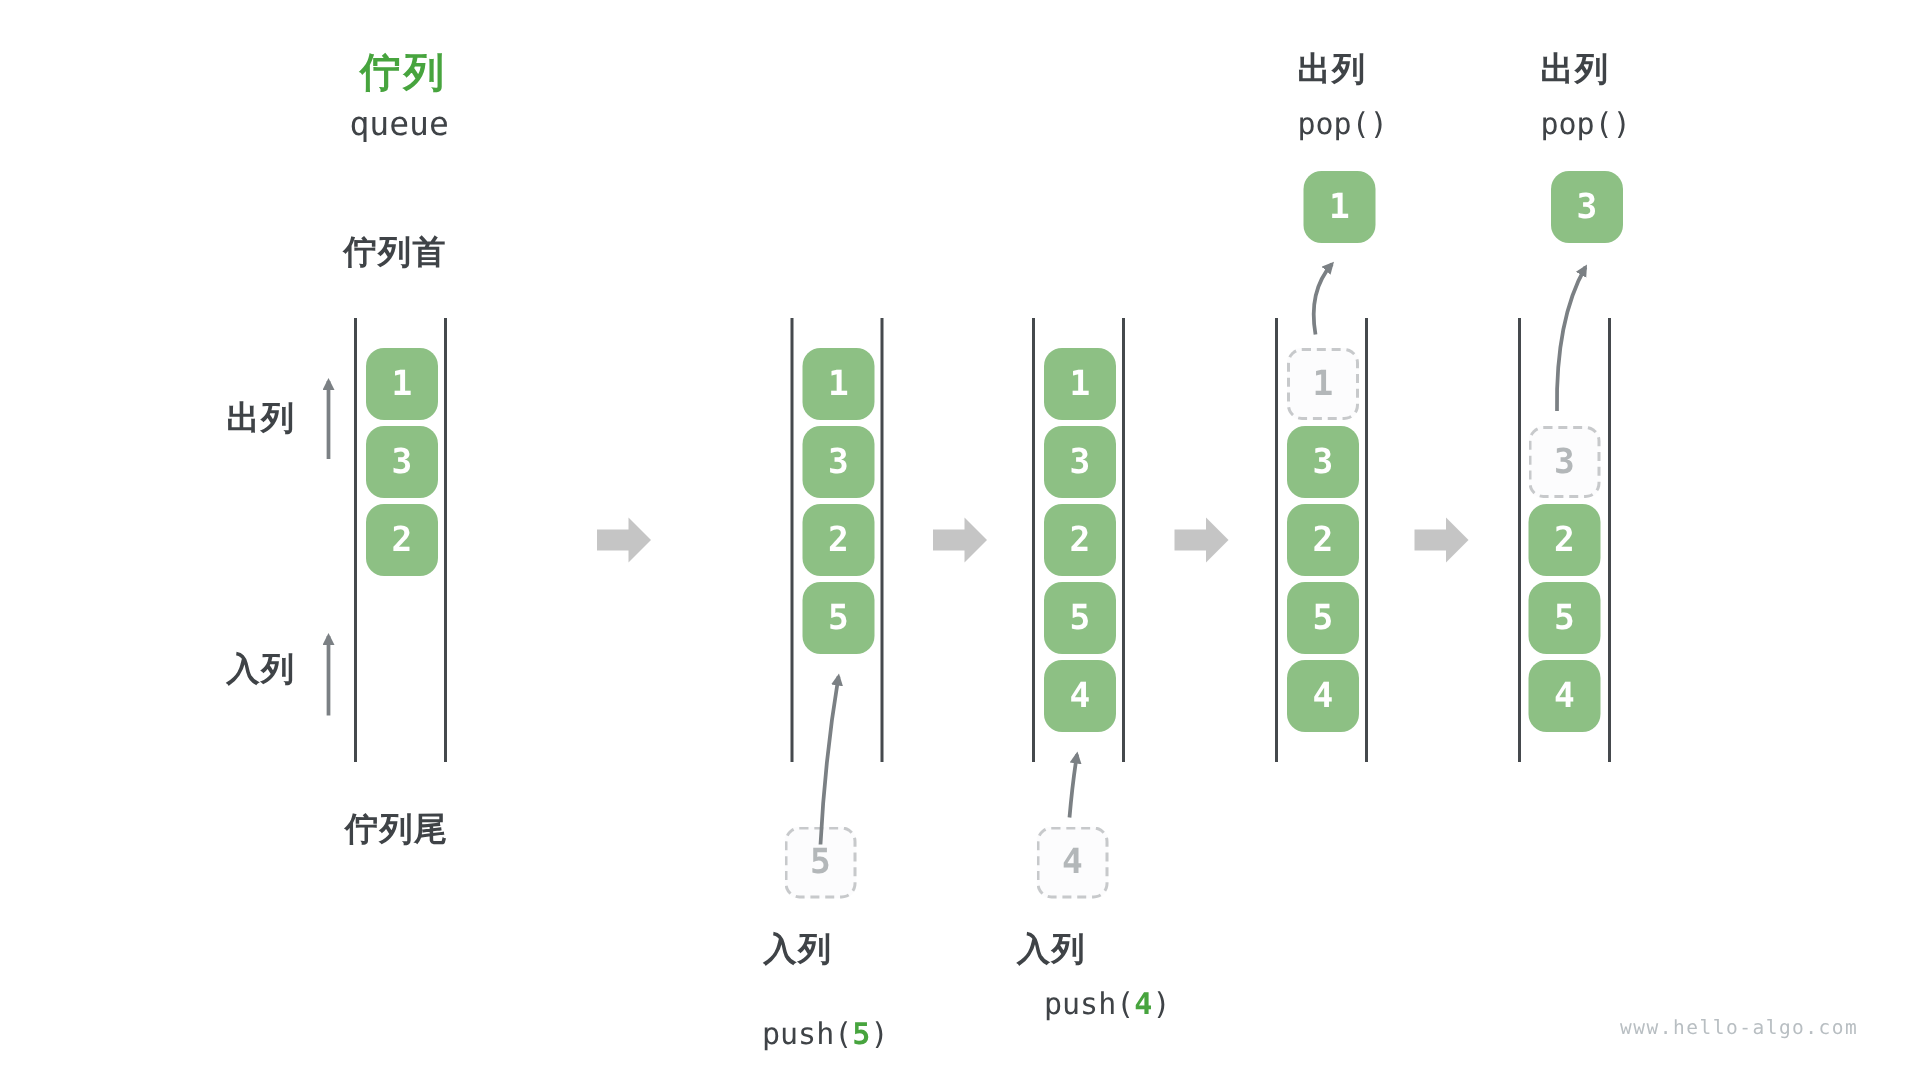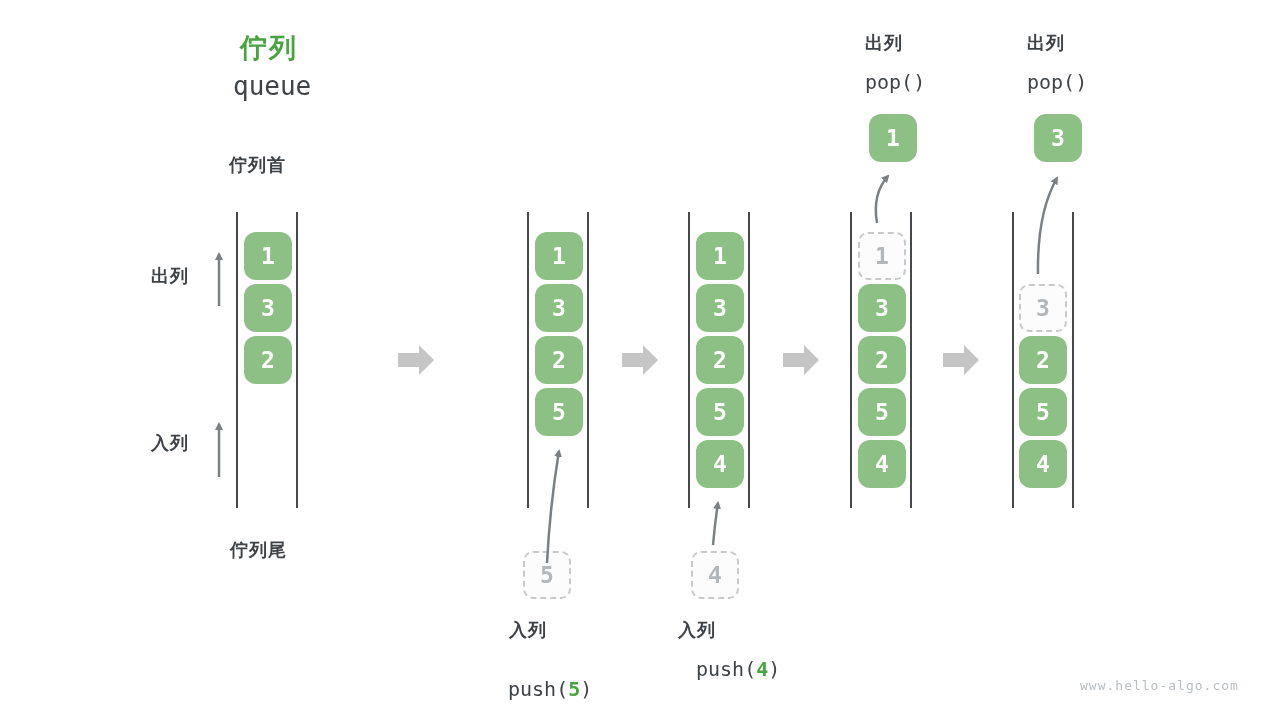--- a/index.html
+++ b/index.html
@@ -6,24 +6,24 @@
   .canvas {
     position:relative; width:1280px; height:720px; background:#ffffff;
     overflow:hidden; font-family:"DejaVu Sans", sans-serif;
   }
   .abs { position:absolute;text-align:center; }
 
   .title-zh {
     font-size:27px; font-weight:bold; color:#47a43e; letter-spacing:2px;
   }
   .title-en {
-    font-family:"DejaVu Sans Mono", monospace; font-size:26px; color:#3f4347;
+    font-family:"DejaVu Sans Mono", monospace; font-size:22px; color:#3f4347;
   }
   .cjk-label {
-    font-size:18px; font-weight:bold; color:#3f4347; letter-spacing:1px;
+    font-size:22px; font-weight:bold; color:#3f4347; letter-spacing:1px;
     white-space:nowrap;
   }
   .code-label {
     font-family:"DejaVu Sans Mono", monospace; font-size:20px; color:#3f4347;
     white-space:nowrap;
   }
   .code-label .arg { color:#47a43e; font-weight:bold; }
 
   .rail {
     position:absolute; top:212px; width:2px; height:296px; background:#45494d;

